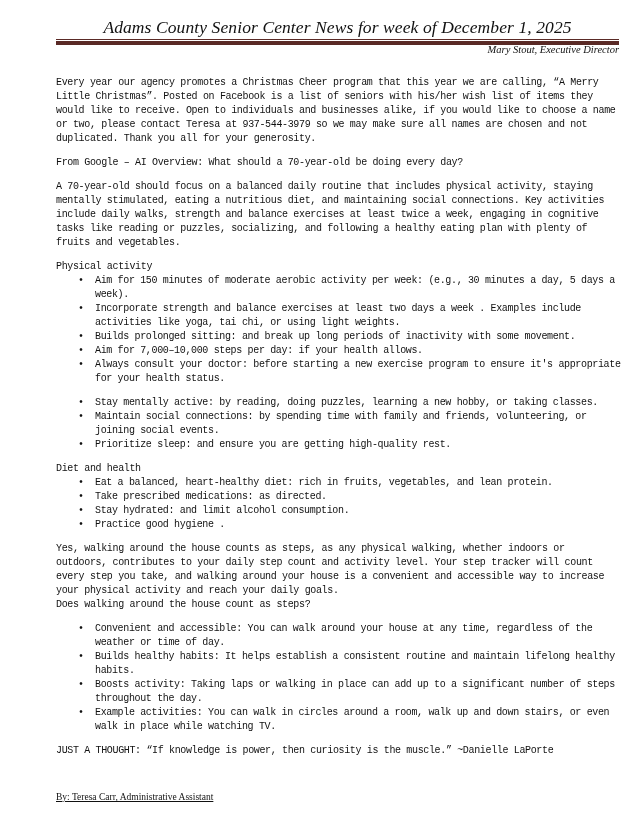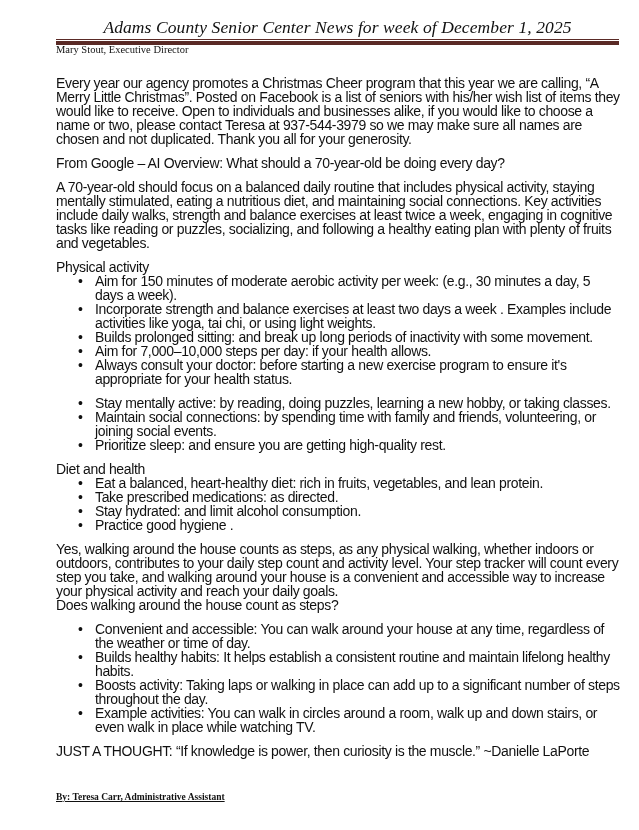--- a/index.html
+++ b/index.html
@@ -8,39 +8,39 @@
   .masthead-title {
     position: absolute; left: 40px; width: 563px; top: 17px;
     text-align: center;
     font-family: "Liberation Serif", serif; font-style: italic;
     font-size: 17.5px; color: #111; letter-spacing: 0.1px;
   }
   .rule-thin { position: absolute; left: 40px; width: 563px; top: 39px; height: 1px; background: #5a2a26; }
   .rule-thick { position: absolute; left: 40px; width: 563px; top: 41px; height: 4px; background: #5a2a26; }
   .masthead-sub {
     position: absolute; left: 40px; width: 563px; top: 44px;
-    text-align: left;
-    font-family: "Liberation Serif", serif; 
+    text-align: right;
+    font-family: "Liberation Serif", serif; font-style: italic;
     font-size: 10.5px; color: #111;
   }
   .body {
     position: absolute; left: 40px; top: 76px; width: 565px;
-    font-family: Liberation Sans, sans-serif; font-size: 14px;
+    font-family: Liberation Mono, monospace; font-size: 10px;
     line-height: 14px; color: #111; letter-spacing: -0.35px;
   }
   .body p { margin: 0 0 10px 0; }
   .section-head { margin: 0; }
   ul.bl { list-style: none; margin: 0 0 10px 0; padding: 0; }
   ul.bl li { position: relative; padding-left: 39px; }
   ul.bl li .dot {
     position: absolute; left: 22px; top: 0; width: 10px;
   }
   .signoff {
     position: absolute; left: 40px; top: 792px;
-    font-family: "Liberation Serif", serif; font-weight: bold;
+    font-family: "Liberation Serif", serif; font-weight: normal;
     font-size: 9.5px; color: #111; text-decoration: underline;
   }
 </style>
 </head>
 <body>
 
 <div class="page">
   <div class="masthead-title">Adams County Senior Center News for week of December 1, 2025</div>
   <div class="rule-thin"></div>
   <div class="rule-thick"></div>

